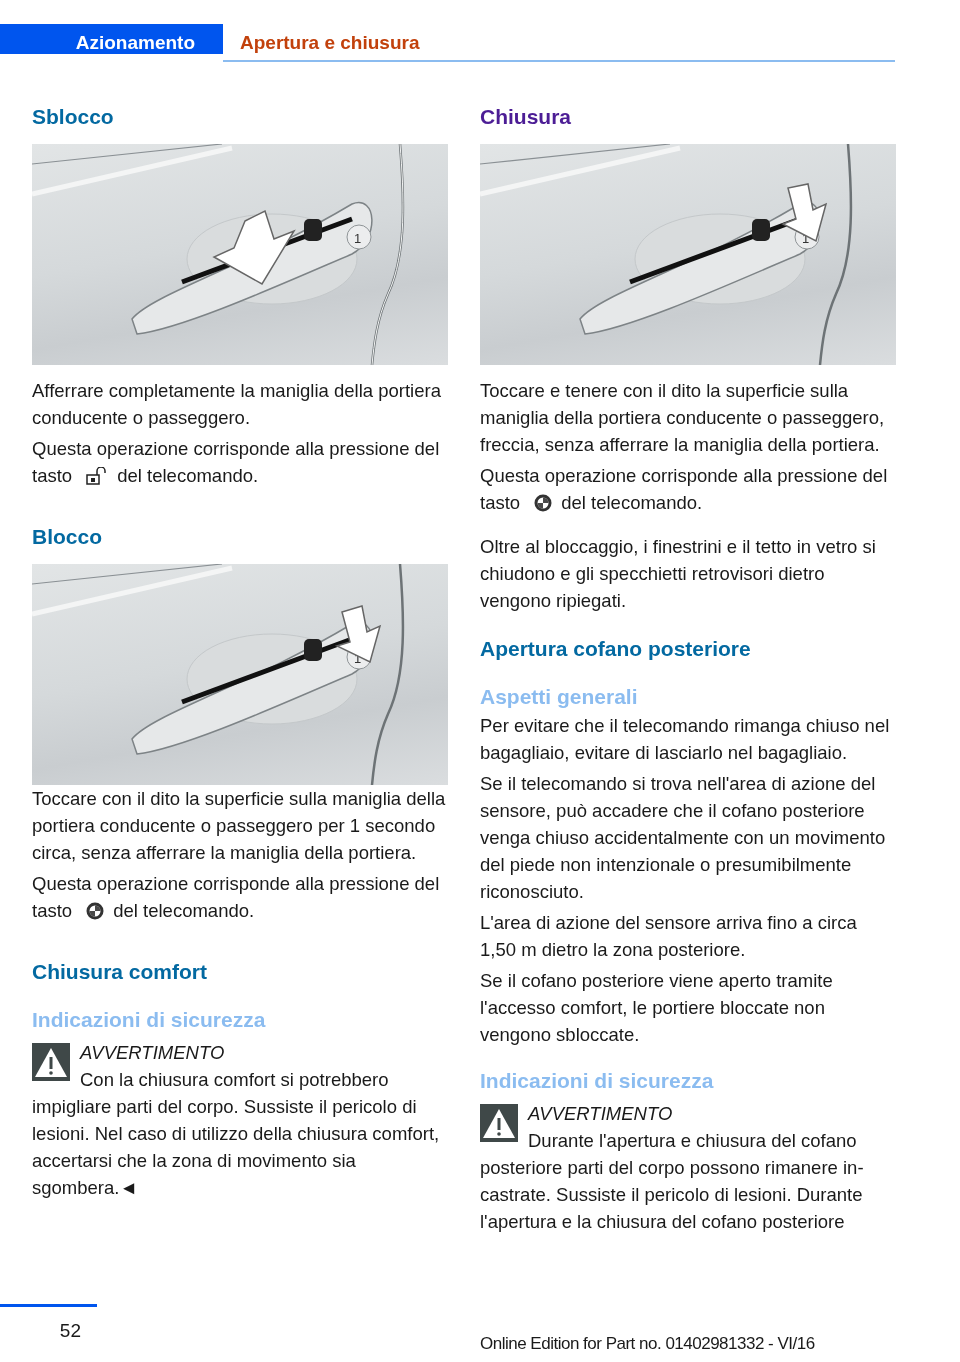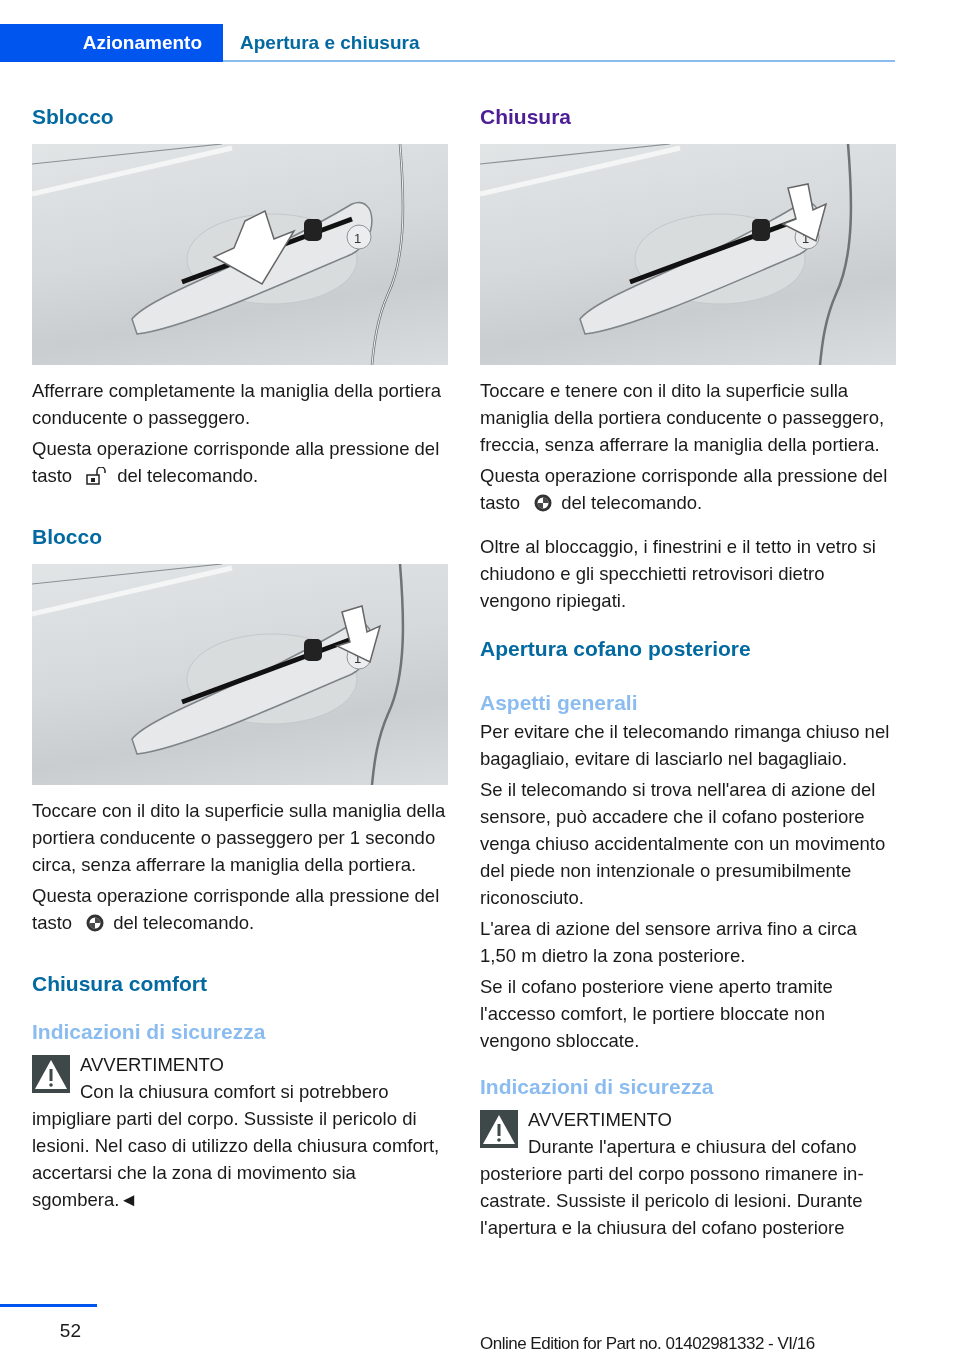--- a/index.html
+++ b/index.html
@@ -4,27 +4,27 @@
 <style>
   html, body { margin: 0; padding: 0; background: #ffffff; }
   body {
     width: 960px; height: 1362px; position: relative; overflow: hidden;
     font-family: "Liberation Sans", "DejaVu Sans", sans-serif;
     color: #1a1a1a;
   }
   
   .hdr { position: absolute; left: 0; top: 24px; height: 38px; width: 895px; }
   .hdr-active {
-    position: absolute; left: 0; top: 0; width: 223px; height: 38px;
+    position: absolute; left: 0; top: 0; width: 223px; height: 30px;
     background: #0055ee; color: #fff; font-weight: bold; font-size: 19px;
-    text-align: right; box-sizing: border-box; padding-right: 21px; line-height: 38px;
+    text-align: right; box-sizing: border-box; padding-right: 28px; line-height: 38px;
   }
   .hdr-crumb {
     position: absolute; left: 240px; top: 0; line-height: 38px;
-    color: #0369a1; font-weight: bold; font-size: 19px;
+    color: #c2410c; font-weight: bold; font-size: 19px;
   }
   .hdr-line { position: absolute; left: 223px; top: 36px; width: 672px; height: 2px; background: #8bbcf0; }
 
   .col { position: absolute; top: 100px; width: 416px; }
   .col.left { left: 32px; }
   .col.right { left: 480px; }
 
   h2.sec { color: #0369a1; font-size: 21px; font-weight: bold; margin: 0; line-height: 30px; }
   h2.sec.light { color: #4c1d95; }
   h3.sub { color: #8bbcf0; font-size: 21px; font-weight: bold; margin: 0; line-height: 30px; }
@@ -33,21 +33,21 @@
   .fig {
     width: 416px; height: 221px; position: relative; overflow: hidden;
     background: linear-gradient(170deg, #e2e5e6 0%, #d5d9db 45%, #c9cdd0 70%, #dadddf 100%);
   }
   .fig svg { position: absolute; left: 0; top: 0; }
 
   .inline-icon { display: inline-block; vertical-align: -3px; margin: 0 9px; }
 
   .warn { position: relative; }
   .warn-icon { position: absolute; left: 0; top: 4px; width: 38px; height: 38px; background: #3f4848; }
-  .warn-title { padding-left: 48px; font-size: 18.5px; line-height: 27px; }
+  .warn-title { padding-left: 48px; font-size: 18.5px; line-height: 27px; font-style: italic; }
   .warn-body { text-indent: 48px; font-size: 18.5px; line-height: 27px; }
 
   .footer-line { position: absolute; left: 0; top: 1304px; width: 97px; height: 3px; background: #0055ee; }
   .page-no { position: absolute; left: 31px; top: 1320px; width: 50px; text-align: right; font-size: 19px; }
   .edition { position: absolute; left: 480px; top: 1334px; font-size: 17px; letter-spacing: -0.5px; }
   .watermark { position: absolute; left: 680px; top: 1378px; font-size: 22px; color: #4d7c0f; letter-spacing: -0.3px; }
 </style>
 </head>
 <body>
 
@@ -95,21 +95,21 @@
       <path d="M368 0 C372 50 375 110 356 150 C345 175 342 200 340 221" stroke="#6d7376" stroke-width="2.5" fill="none"></path>
       <ellipse cx="240" cy="115" rx="85" ry="45" fill="#d9dcdd" stroke="#c4c8ca"></ellipse>
       <path d="M100 175 C120 150 220 120 320 60 C345 50 348 95 320 110 C250 140 150 185 105 190 Z" fill="#e6e8e9" stroke="#7d8386" stroke-width="1.5"></path>
       <path d="M150 138 L320 75" stroke="#111" stroke-width="5"></path>
       <rect x="272" y="75" width="18" height="22" rx="5" fill="#222"></rect>
       <circle cx="327" cy="93" r="12" fill="#ecedee" stroke="#8f9497"></circle>
       <text x="322" y="99" font-size="13" fill="#333" font-family="Liberation Sans, sans-serif">1</text>
       <path d="M310 48 L318 78 L305 82 L338 98 L348 62 L335 68 L330 42 Z" fill="#ffffff" stroke="#666" stroke-width="1.5"></path>
     </svg>
   </div>
-  <p style="margin-top:12px;">Toccare con il dito la superficie sulla maniglia della portiera conducente o passeggero per 1 secondo circa, senza afferrare la maniglia della portiera.</p>
+  <p style="margin-top:0;">Toccare con il dito la superficie sulla maniglia della portiera conducente o passeggero per 1 secondo circa, senza afferrare la maniglia della portiera.</p>
   <p style="margin-top:4px;">
     <span>Questa operazione corrisponde alla pressione del tasto</span>
     <span class="inline-icon">
       <svg width="18" height="18" viewBox="0 0 18 18">
           <circle cx="9" cy="9" r="8.5" fill="#333"></circle>
           <circle cx="9" cy="9" r="5.5" fill="#fff"></circle>
           <path d="M9 3.5 A5.5 5.5 0 0 1 14.5 9 L9 9 Z" fill="#4a4a4a"></path>
           <path d="M9 14.5 A5.5 5.5 0 0 1 3.5 9 L9 9 Z" fill="#4a4a4a"></path>
         </svg>
     </span><span>del telecomando.</span>
@@ -154,21 +154,21 @@
           <circle cx="9" cy="9" r="8.5" fill="#333"></circle>
           <circle cx="9" cy="9" r="5.5" fill="#fff"></circle>
           <path d="M9 3.5 A5.5 5.5 0 0 1 14.5 9 L9 9 Z" fill="#4a4a4a"></path>
           <path d="M9 14.5 A5.5 5.5 0 0 1 3.5 9 L9 9 Z" fill="#4a4a4a"></path>
         </svg>
     </span><span>del telecomando.</span>
   </p>
   <p style="margin-top:14px;">Oltre al bloccaggio, i finestrini e il tetto in vetro si chiudono e gli specchietti retrovisori dietro vengono ripiegati.</p>
 
   <h2 class="sec" style="margin-top:20px;">Apertura cofano posteriore</h2>
-  <h3 class="sub" style="margin-top:24px;">Aspetti generali</h3>
+  <h3 class="sub" style="margin-top:18px;">Aspetti generali</h3>
   <p>Per evitare che il telecomando rimanga chiuso nel bagagliaio, evitare di lasciarlo nel baga­gliaio.</p>
   <p style="margin-top:4px;">Se il telecomando si trova nell'area di azione del sensore, può accadere che il cofano poste­riore venga chiuso accidentalmente con un movimento del piede non intenzionale o presu­mibilmente riconosciuto.</p>
   <p style="margin-top:4px;">L'area di azione del sensore arriva fino a circa 1,50 m dietro la zona posteriore.</p>
   <p style="margin-top:4px;">Se il cofano posteriore viene aperto tramite l'accesso comfort, le portiere bloccate non vengono sbloccate.</p>
 
   <h3 class="sub" style="margin-top:18px;">Indicazioni di sicurezza</h3>
   <div class="warn" style="margin-top:4px;">
     <div class="warn-icon">
       <svg width="38" height="38" viewBox="0 0 38 38">
           <path d="M19 5 L35 34 L3 34 Z" fill="#ffffff"></path>

